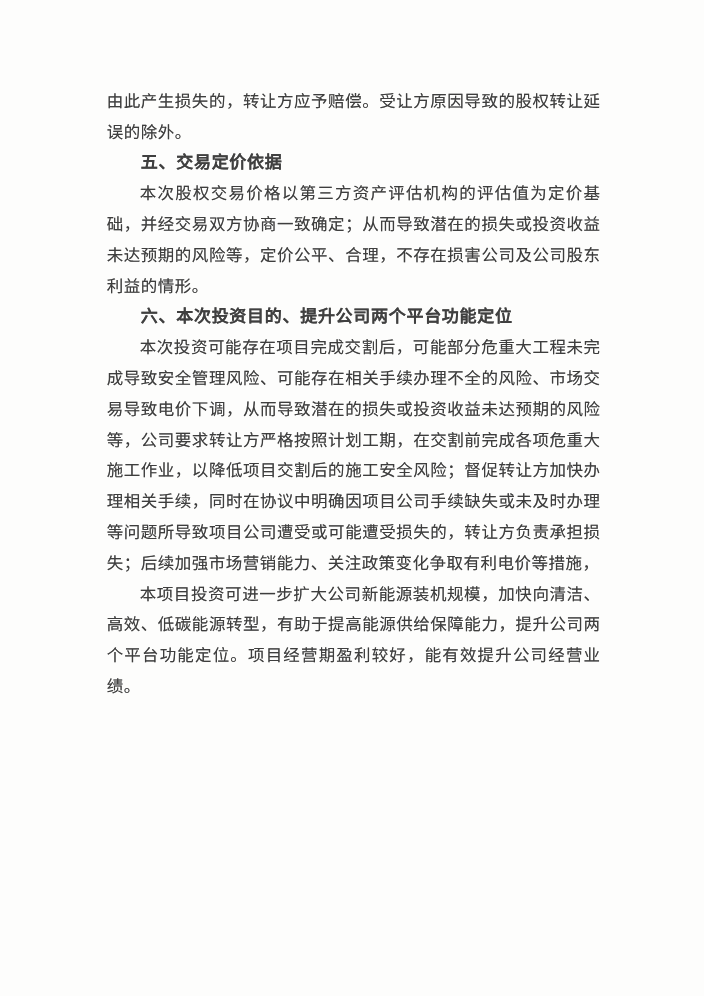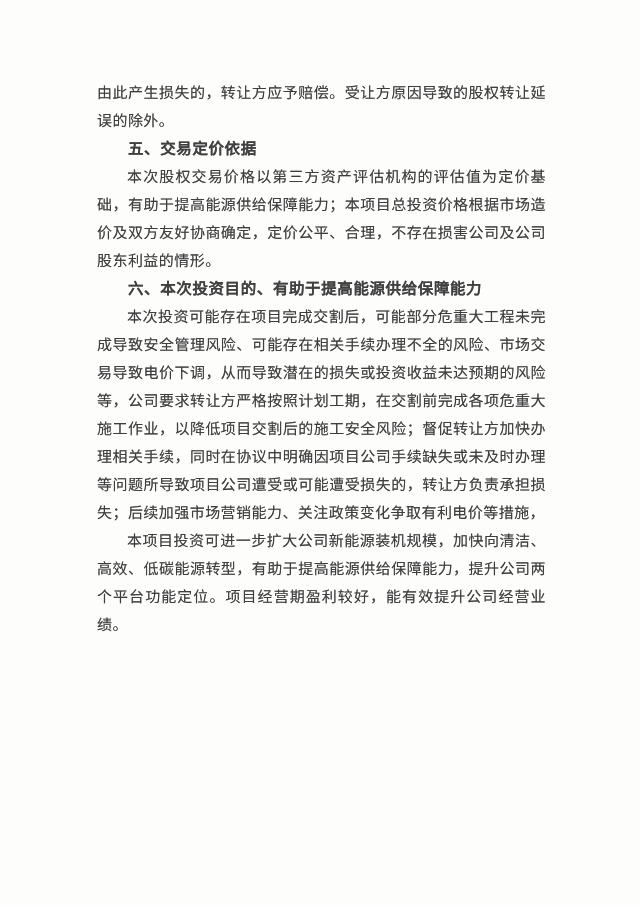--- a/index.html
+++ b/index.html
@@ -49,18 +49,18 @@
     text-shadow: 0 0 0.6px rgba(40, 40, 40, 0.6);
   }
 </style>
 </head>
 <body>
 
 <div class="page">
   <div class="content">
     <p class="para">由此产生损失的，转让方应予赔偿。受让方原因导致的股权转让延误的除外。</p>
     <h2 class="heading">五、交易定价依据</h2>
-    <p class="para indent">本次股权交易价格以第三方资产评估机构的评估值为定价基础，有助于提高能源供给保障能力；本项目总投资价格根据市场造价及双方友好协商确定，定价公平、合理，不存在损害公司及公司股东利益的情形。</p>
-    <h2 class="heading">六、本次投资目的、有助于提高能源供给保障能力</h2>
+    <p class="para indent">本次股权交易价格以第三方资产评估机构的评估值为定价基础，并经交易双方协商一致确定；从而导致潜在的损失或投资收益未达预期的风险等，定价公平、合理，不存在损害公司及公司股东利益的情形。</p>
+    <h2 class="heading">六、本次投资目的、提升公司两个平台功能定位</h2>
     <p class="para indent">本次投资可能存在项目完成交割后，可能部分危重大工程未完成导致安全管理风险、可能存在相关手续办理不全的风险、市场交易导致电价下调，从而导致潜在的损失或投资收益未达预期的风险等，公司要求转让方严格按照计划工期，在交割前完成各项危重大施工作业，以降低项目交割后的施工安全风险；督促转让方加快办理相关手续，同时在协议中明确因项目公司手续缺失或未及时办理等问题所导致项目公司遭受或可能遭受损失的，转让方负责承担损失；后续加强市场营销能力、关注政策变化争取有利电价等措施，</p>
     <p class="para indent">本项目投资可进一步扩大公司新能源装机规模，加快向清洁、高效、低碳能源转型，有助于提高能源供给保障能力，提升公司两个平台功能定位。项目经营期盈利较好，能有效提升公司经营业绩。</p>
   </div>
 </div>
 
 </body></html>

